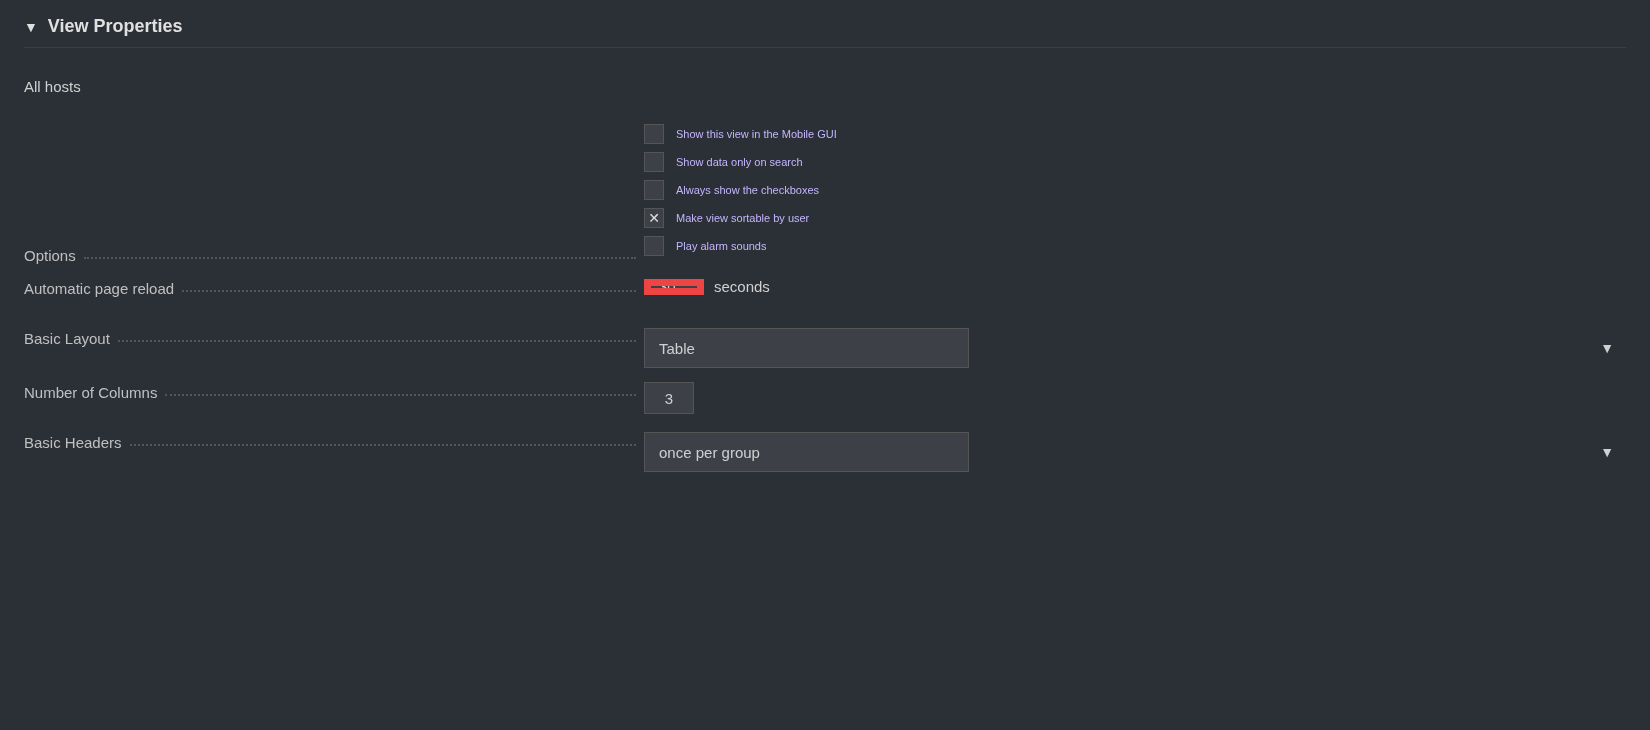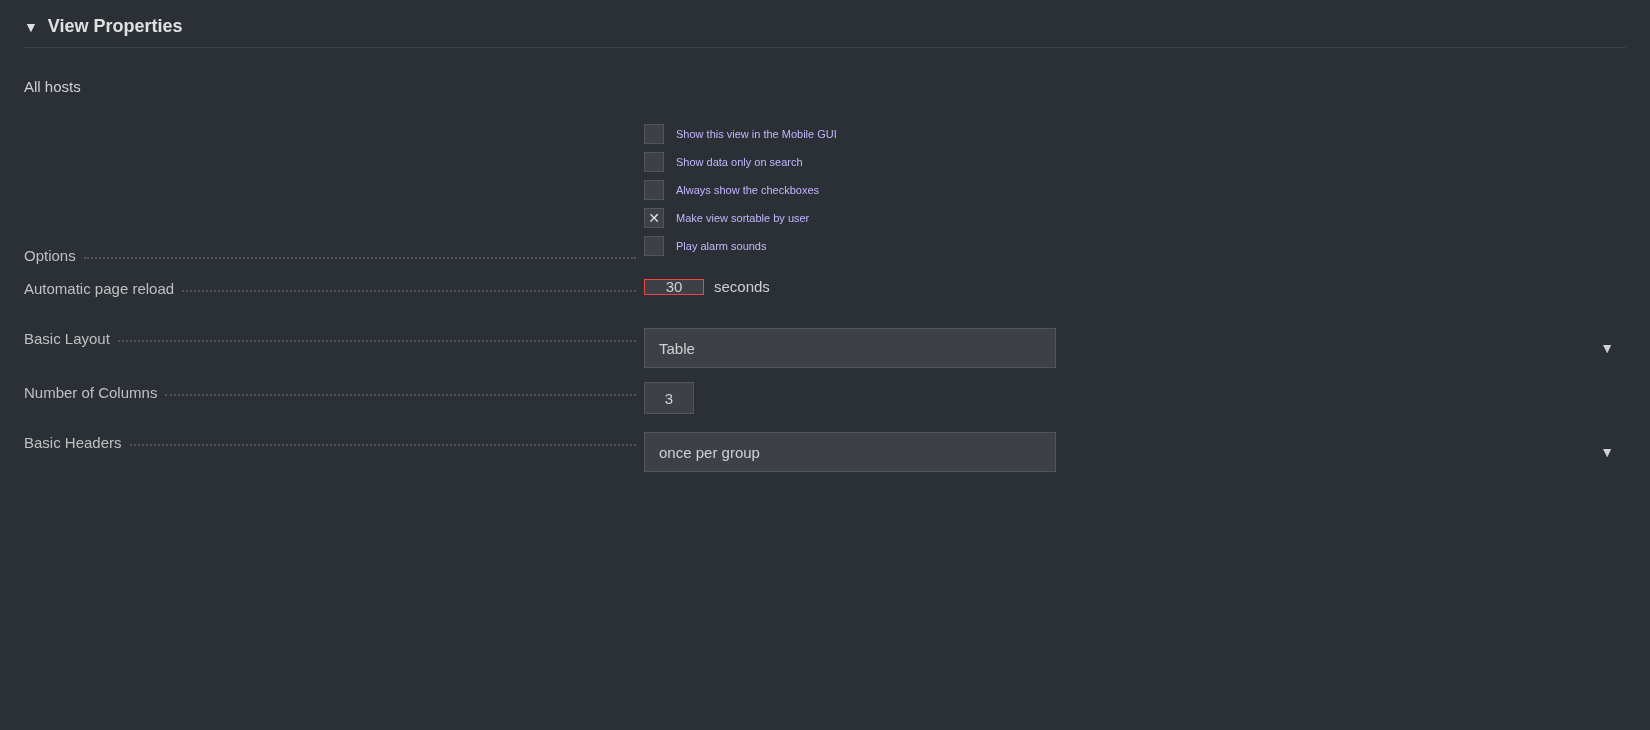--- a/index.html
+++ b/index.html
@@ -112,46 +112,46 @@
     }
 
     .reload-row {
       display: flex;
       align-items: center;
       gap: 10px;
     }
 
     .number-input {
       background-color: #3d4147;
-      border: 1px solid #ef4444;
+      border: 7px solid #ef4444;
       color: #d0d0d0;
       font-size: 15px;
       width: 60px;
       height: 16px;
-      text-align: center;
+      text-align: left;
       padding: 0 8px;
       outline: none;
     }
 
     .seconds-label {
       font-size: 15px;
       color: #d0d0d0;
     }
 
     .select-wrapper {
       position: relative;
       display: inline-block;
     }
 
     .select-box {
       background-color: #3d4147;
       border: 1px solid #555;
       color: #d0d0d0;
       font-size: 15px;
-      width: 412px;
+      width: 325px;
       height: 40px;
       padding: 0 40px 0 14px;
       appearance: none;
       -webkit-appearance: none;
       cursor: pointer;
       outline: none;
     }
 
     .select-arrow {
       position: absolute;

